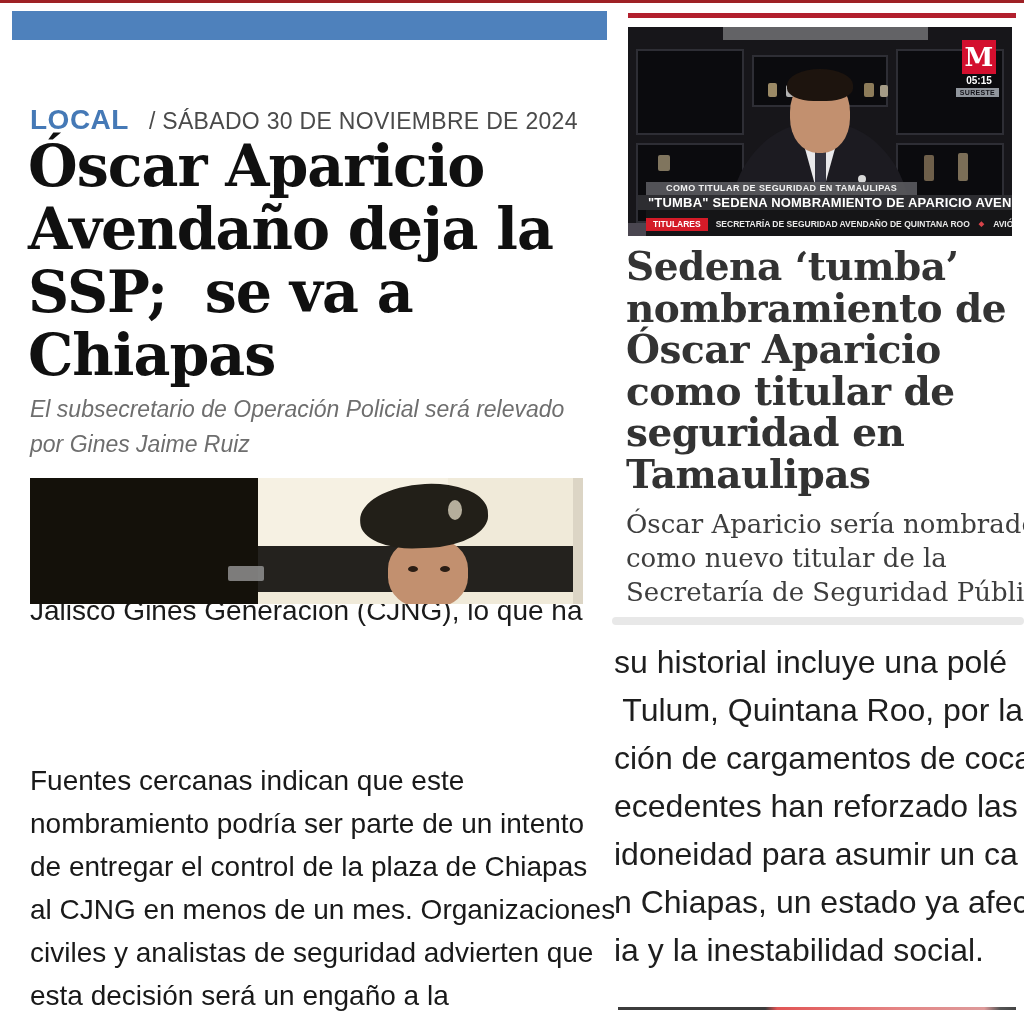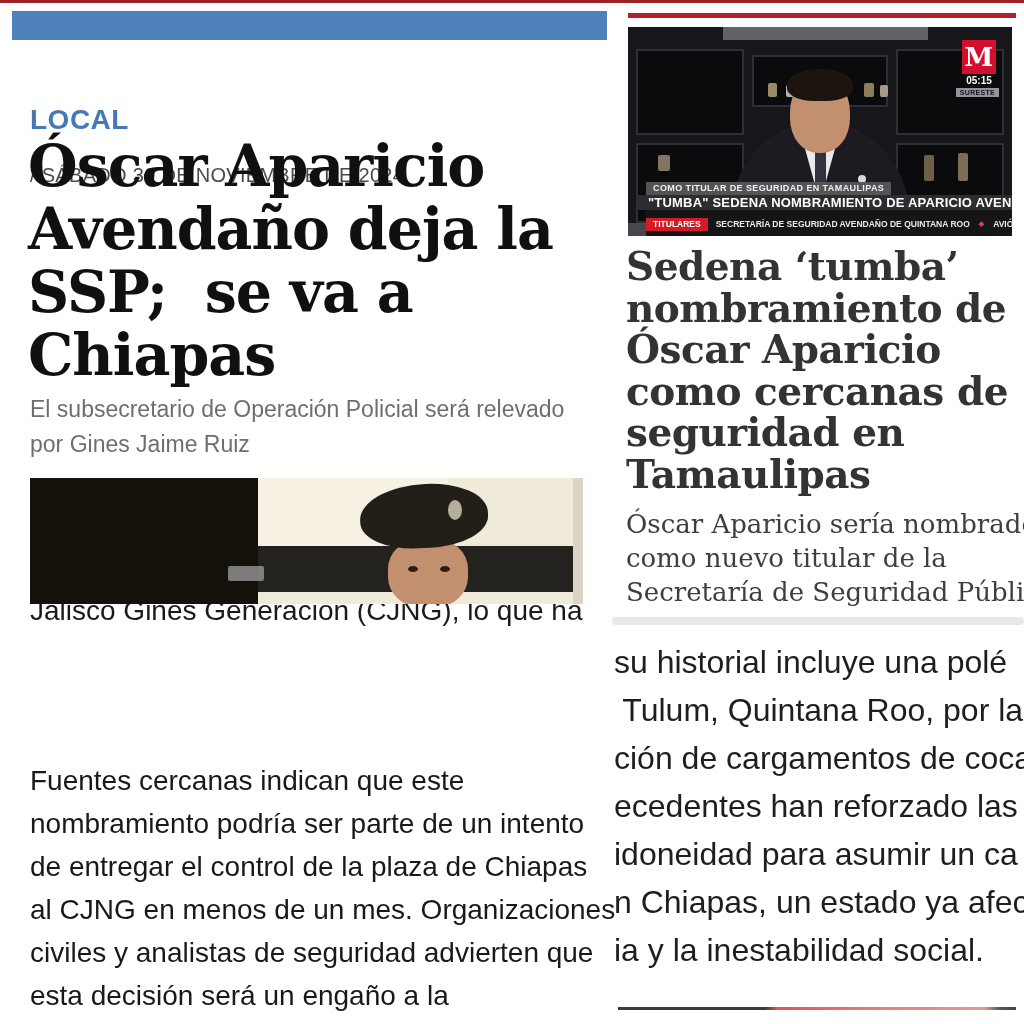--- a/index.html
+++ b/index.html
@@ -5,26 +5,26 @@
   html,body{margin:0;padding:0;background:#ffffff;}
   #stage{position:relative;width:1024px;height:1024px;background:#ffffff;overflow:hidden;
          font-family:"Liberation Sans",sans-serif;}
   .abs{position:absolute;}
 
   
   .topline{left:0;top:0;width:1024px;height:3px;background:#9e2125;}
 
   
   .bluebar{left:12px;top:11px;width:595px;height:29px;background:#4e81bc;}
-  .l-kicker-row{left:30px;top:104px;display:flex;align-items:baseline;gap:28px;flex-direction:column;}
+  .l-kicker-row{left:30px;top:104px;display:flex;align-items:baseline;gap:20px;}
   .l-section{font-weight:700;font-size:28px;color:#4579b6;letter-spacing:.5px;}
-  .l-date{font-size:20px;color:#4a4a4a;letter-spacing:.3px;}
+  .l-date{font-size:23px;color:#4a4a4a;letter-spacing:.3px;}
   .l-headline{left:28px;top:134px;font-family:"DejaVu Serif",serif;font-weight:700;
               font-size:57px;line-height:63px;color:#101010;white-space:pre;letter-spacing:-1px;}
-  .l-subtitle{left:30px;top:392px;font-size:23px;line-height:35px;color:#6e6e6e;white-space:pre;}
+  .l-subtitle{left:30px;top:392px;font-size:23px;line-height:35px;color:#6e6e6e;white-space:pre;font-style:italic;}
 
   .l-photo{left:30px;top:478px;width:553px;height:126px;background:#f0ead9;overflow:hidden;}
   .ph-left{left:0;top:0;width:228px;height:126px;background:#14110a;}
   .ph-screen{left:228px;top:0;width:190px;height:72px;background:#f6f1e3;}
   .ph-desk{left:228px;top:68px;width:325px;height:46px;background:#24221e;}
   .ph-chip{left:198px;top:88px;width:36px;height:15px;background:#8f8f8f;border-radius:2px;opacity:.85;}
   .ph-beret{left:330px;top:6px;width:128px;height:64px;background:#221f18;border-radius:52% 48% 46% 44%;transform:rotate(-3deg);}
   .ph-insignia{left:418px;top:22px;width:14px;height:20px;background:#cfc8b4;border-radius:50%;opacity:.85;}
   .ph-face{left:358px;top:60px;width:80px;height:70px;background:#c2906f;border-radius:44%;}
   .ph-eye{width:10px;height:6px;background:#2a1d14;border-radius:50%;}
@@ -64,21 +64,21 @@
   .v-pin{left:230px;top:148px;width:8px;height:8px;background:#d8d8d8;border-radius:50%;}
   .v-desk{left:0;top:196px;width:384px;height:13px;background:#4a4650;}
 
   .v-mlogo{right:16px;top:13px;width:34px;height:34px;background:#d30f2e;color:#ffffff;
            font-family:"DejaVu Serif",serif;font-weight:700;font-size:26px;text-align:center;line-height:34px;}
   .v-time{right:16px;top:48px;width:34px;text-align:center;color:#ffffff;font-size:10px;font-weight:700;}
   .v-badge{right:13px;top:61px;background:#91969d;color:#15151a;font-size:7px;font-weight:700;
            padding:1px 4px;letter-spacing:.3px;}
 
   .v-kicker{left:18px;top:155px;height:13px;background:rgba(88,88,92,.93);color:#f2f2f2;
-            font-size:9px;font-weight:700;letter-spacing:.4px;padding:0 7px;line-height:13px;white-space:nowrap;}
+            font-size:9px;font-weight:700;letter-spacing:.4px;padding:0 20px;line-height:13px;white-space:nowrap;}
   .v-banner{left:10px;right:0;top:168px;height:15px;background:#2d2d31;color:#ffffff;font-weight:700;
             font-size:13px;line-height:15px;padding-left:10px;letter-spacing:.2px;white-space:nowrap;overflow:hidden;}
   .v-ticker{left:18px;right:0;top:183px;height:28px;background:#151517;display:flex;align-items:center;
             font-size:8.5px;color:#e9e9e9;font-weight:700;white-space:nowrap;overflow:hidden;}
   .v-ticker-label{background:#d41b28;color:#ffffff;padding:0 7px;height:13px;line-height:13px;margin-right:8px;flex:0 0 auto;}
   .v-dot{color:#d8434a;margin:0 9px;font-size:7px;}
 
   .r-headline{left:626px;top:246px;font-family:"DejaVu Serif",serif;font-weight:700;font-size:39px;
               line-height:41.5px;color:#333333;white-space:pre;letter-spacing:-.5px;}
   .r-subtitle{left:626px;top:507px;font-family:"DejaVu Serif",serif;font-size:26px;line-height:34px;
@@ -169,21 +169,21 @@
       <span class="v-ticker-label">TITULARES</span>
       <span>SECRETARÍA DE SEGURIDAD AVENDAÑO DE QUINTANA ROO</span>
       <span class="v-dot">◆</span>
       <span>AVIÓN PRESIDENCIAL VUELA A LOS ÁNGELES, EU</span>
     </div>
   </div>
 
   <div class="abs r-headline">Sedena ‘tumba’
 nombramiento de
 Óscar Aparicio
-como cercanas de
+como titular de
 seguridad en
 Tamaulipas</div>
   <div class="abs r-subtitle">Óscar Aparicio sería nombrado
 como nuevo titular de la
 Secretaría de Seguridad Pública</div>
   <div class="abs r-divider"></div>
   <div class="abs r-excerpt">su historial incluye una polé
  Tulum, Quintana Roo, por la
 ción de cargamentos de coca
 ecedentes han reforzado las

